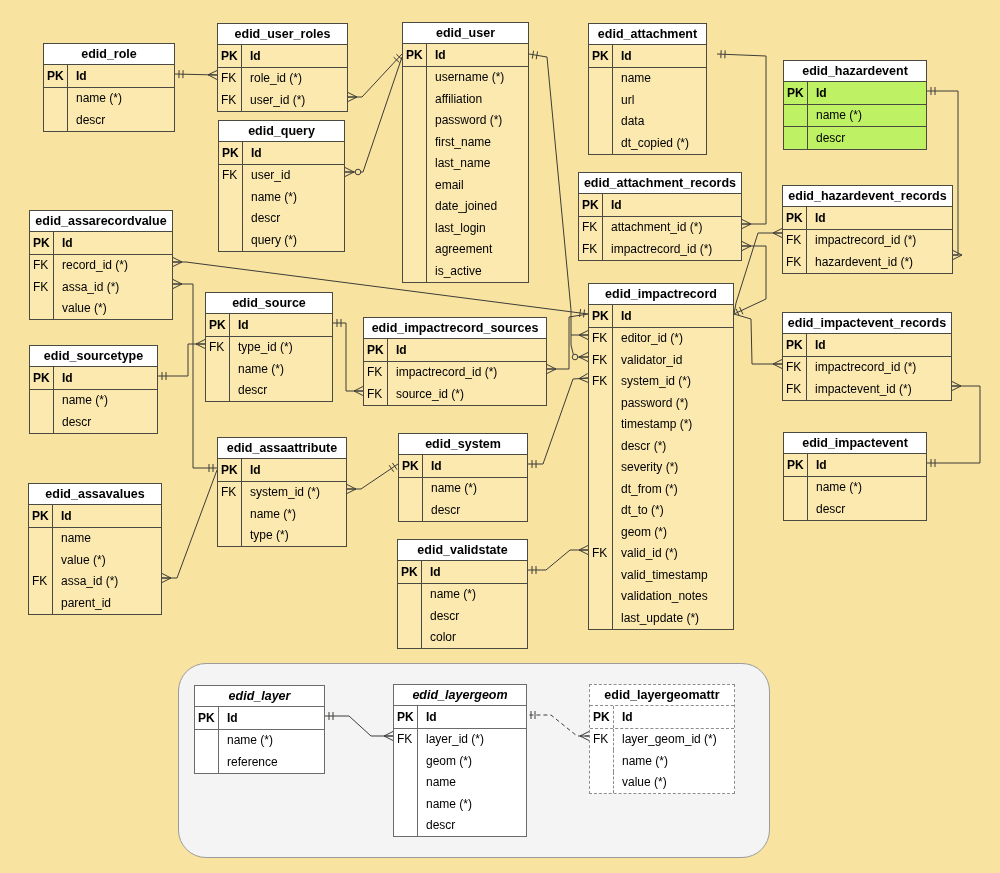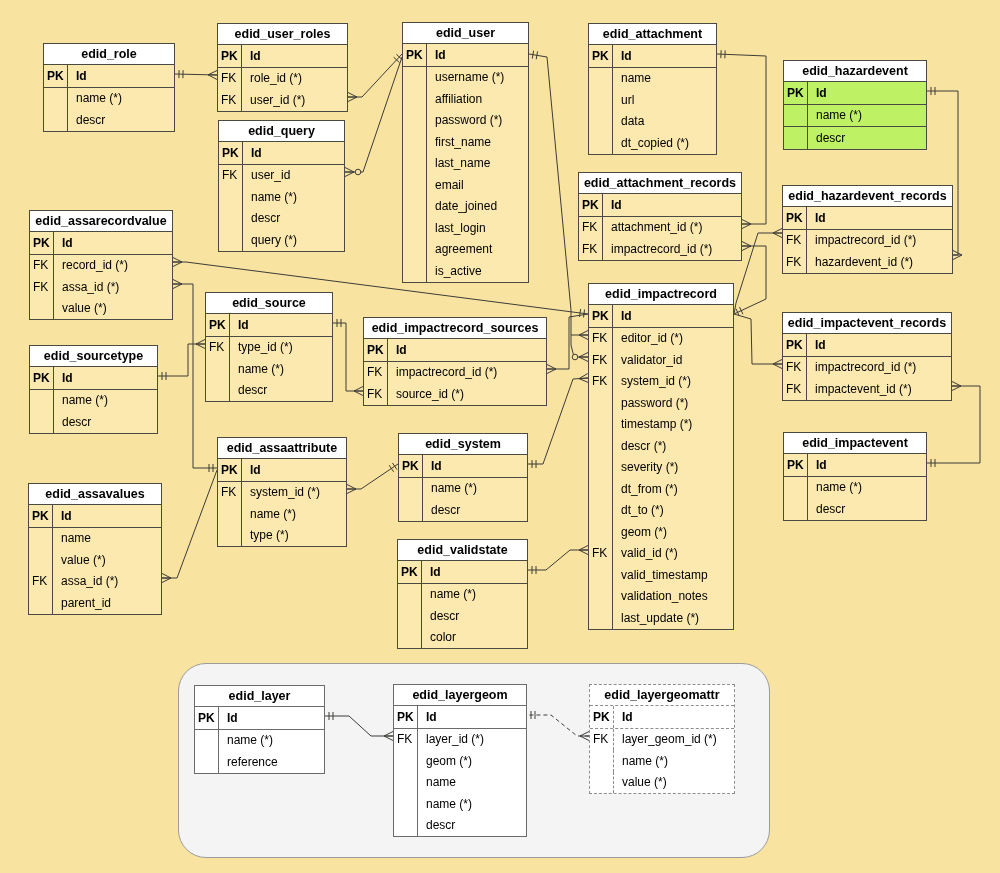--- a/index.html
+++ b/index.html
@@ -17,21 +17,21 @@
   .row{display:flex;height:21.5px;align-items:stretch;white-space:nowrap;}
   .key{flex:0 0 24px;width:24px;border-right:1px solid #4a4a42;
        display:flex;align-items:center;padding-left:3px;box-sizing:border-box;}
   .key.pk{font-weight:bold;}
   .field{display:flex;align-items:center;padding-left:8px;}
   .row.pkrow{border-bottom:1px solid #4a4a42;}
   .row.pkrow .field{font-weight:bold;}
   .row.sep{border-bottom:1px solid #4a4a42;}
   
   .tbl.white{background:#ffffff;border-color:#6b6b6b;}
-  .tbl.white .tbl-title{border-bottom-color:#6b6b6b;}
+  .tbl.white .tbl-title{border-bottom-color:#6b6b6b;font-style:italic;}
   .tbl.white .key{border-right-color:#6b6b6b;}
   .tbl.white .row.pkrow{border-bottom-color:#6b6b6b;}
   
   .tbl.dashed{background:#ffffff;border:1px dashed #8d8d8d;}
   .tbl.dashed .tbl-title{border-bottom:1px dashed #8d8d8d;}
   .tbl.dashed .key{border-right:1px dashed #8d8d8d;}
   .tbl.dashed .row.pkrow{border-bottom:1px dashed #8d8d8d;}
 </style>
 </head>
 <body style="background: rgb(249, 227, 160);">
@@ -264,21 +264,21 @@
           <div class="row">
             <span class="key"></span>
             <span class="field">agreement</span>
           </div>
           <div class="row">
             <span class="key"></span>
             <span class="field">is_active</span>
           </div>
         </div>
   </div>
-      <div class="tbl" style="left: 588px; top: 23px; width: 129px; background: rgb(251, 233, 176);">
+      <div class="tbl" style="left: 588px; top: 23px; width: 119px; background: rgb(251, 233, 176);">
     <div class="tbl-title">edid_attachment</div>
     <div class="tbl-rows">
           <div class="row pkrow">
             <span class="key pk">PK</span>
             <span class="field">Id</span>
           </div>
           <div class="row">
             <span class="key"></span>
             <span class="field">name</span>
           </div>

